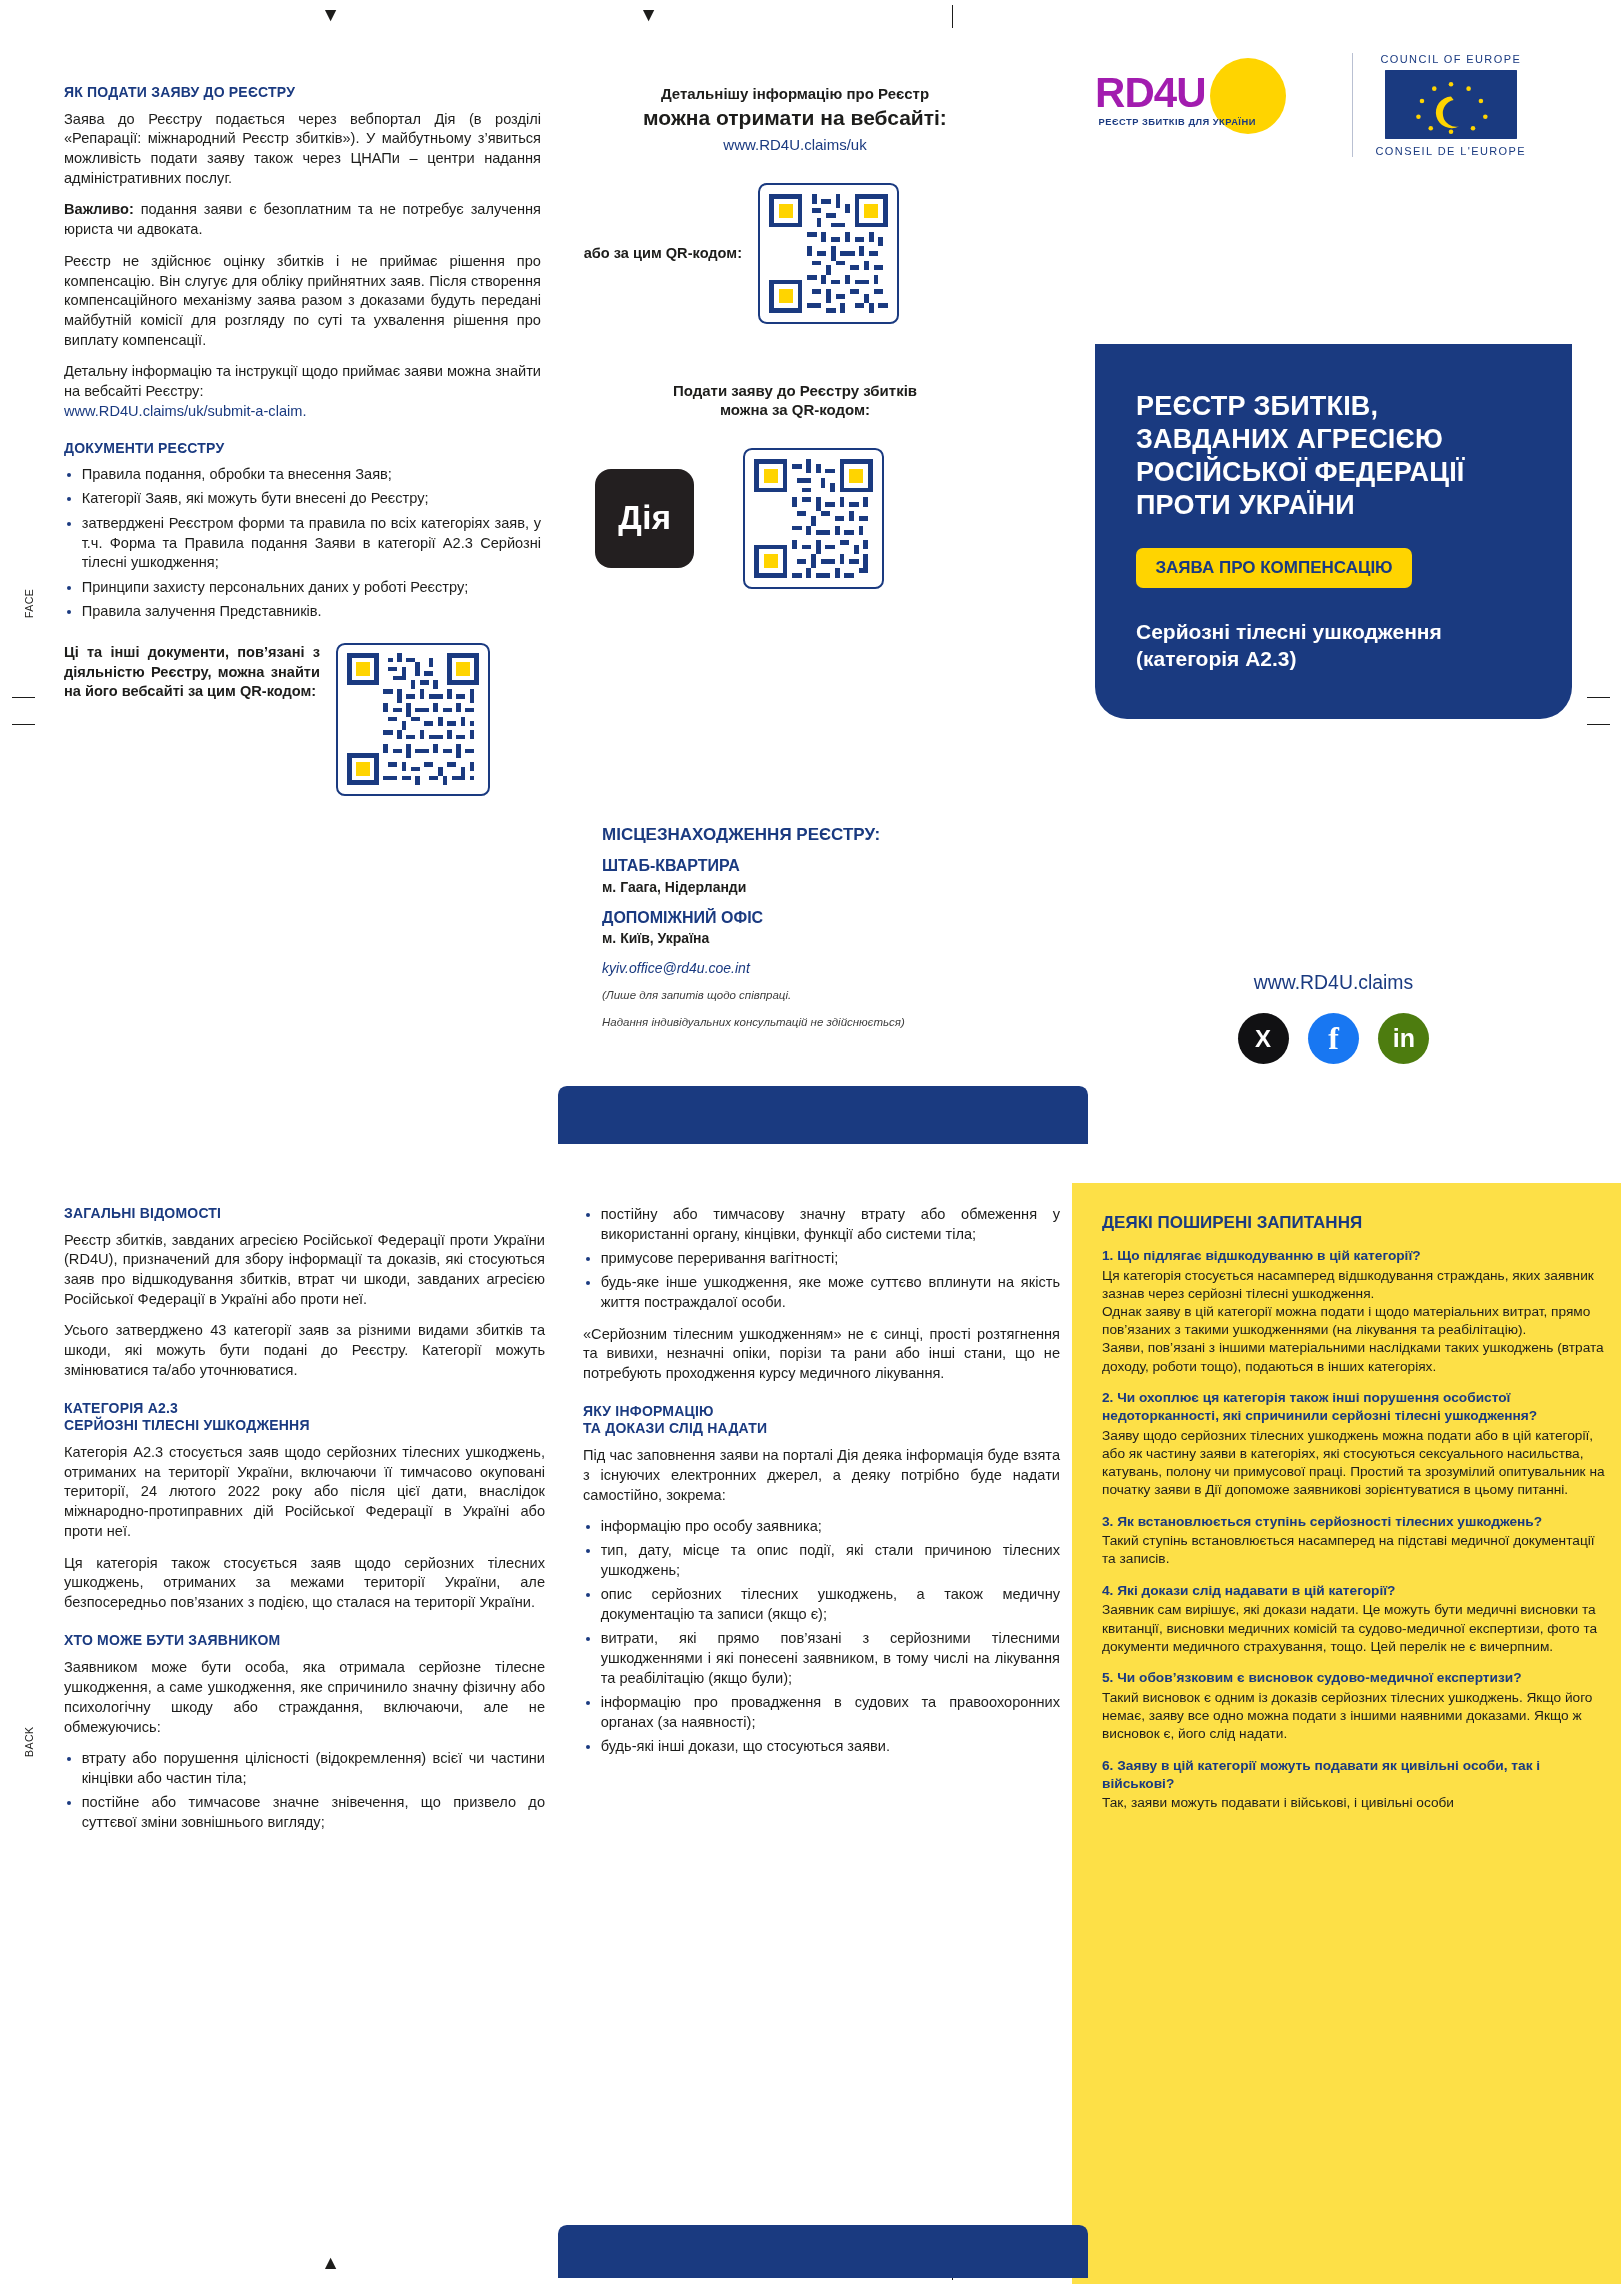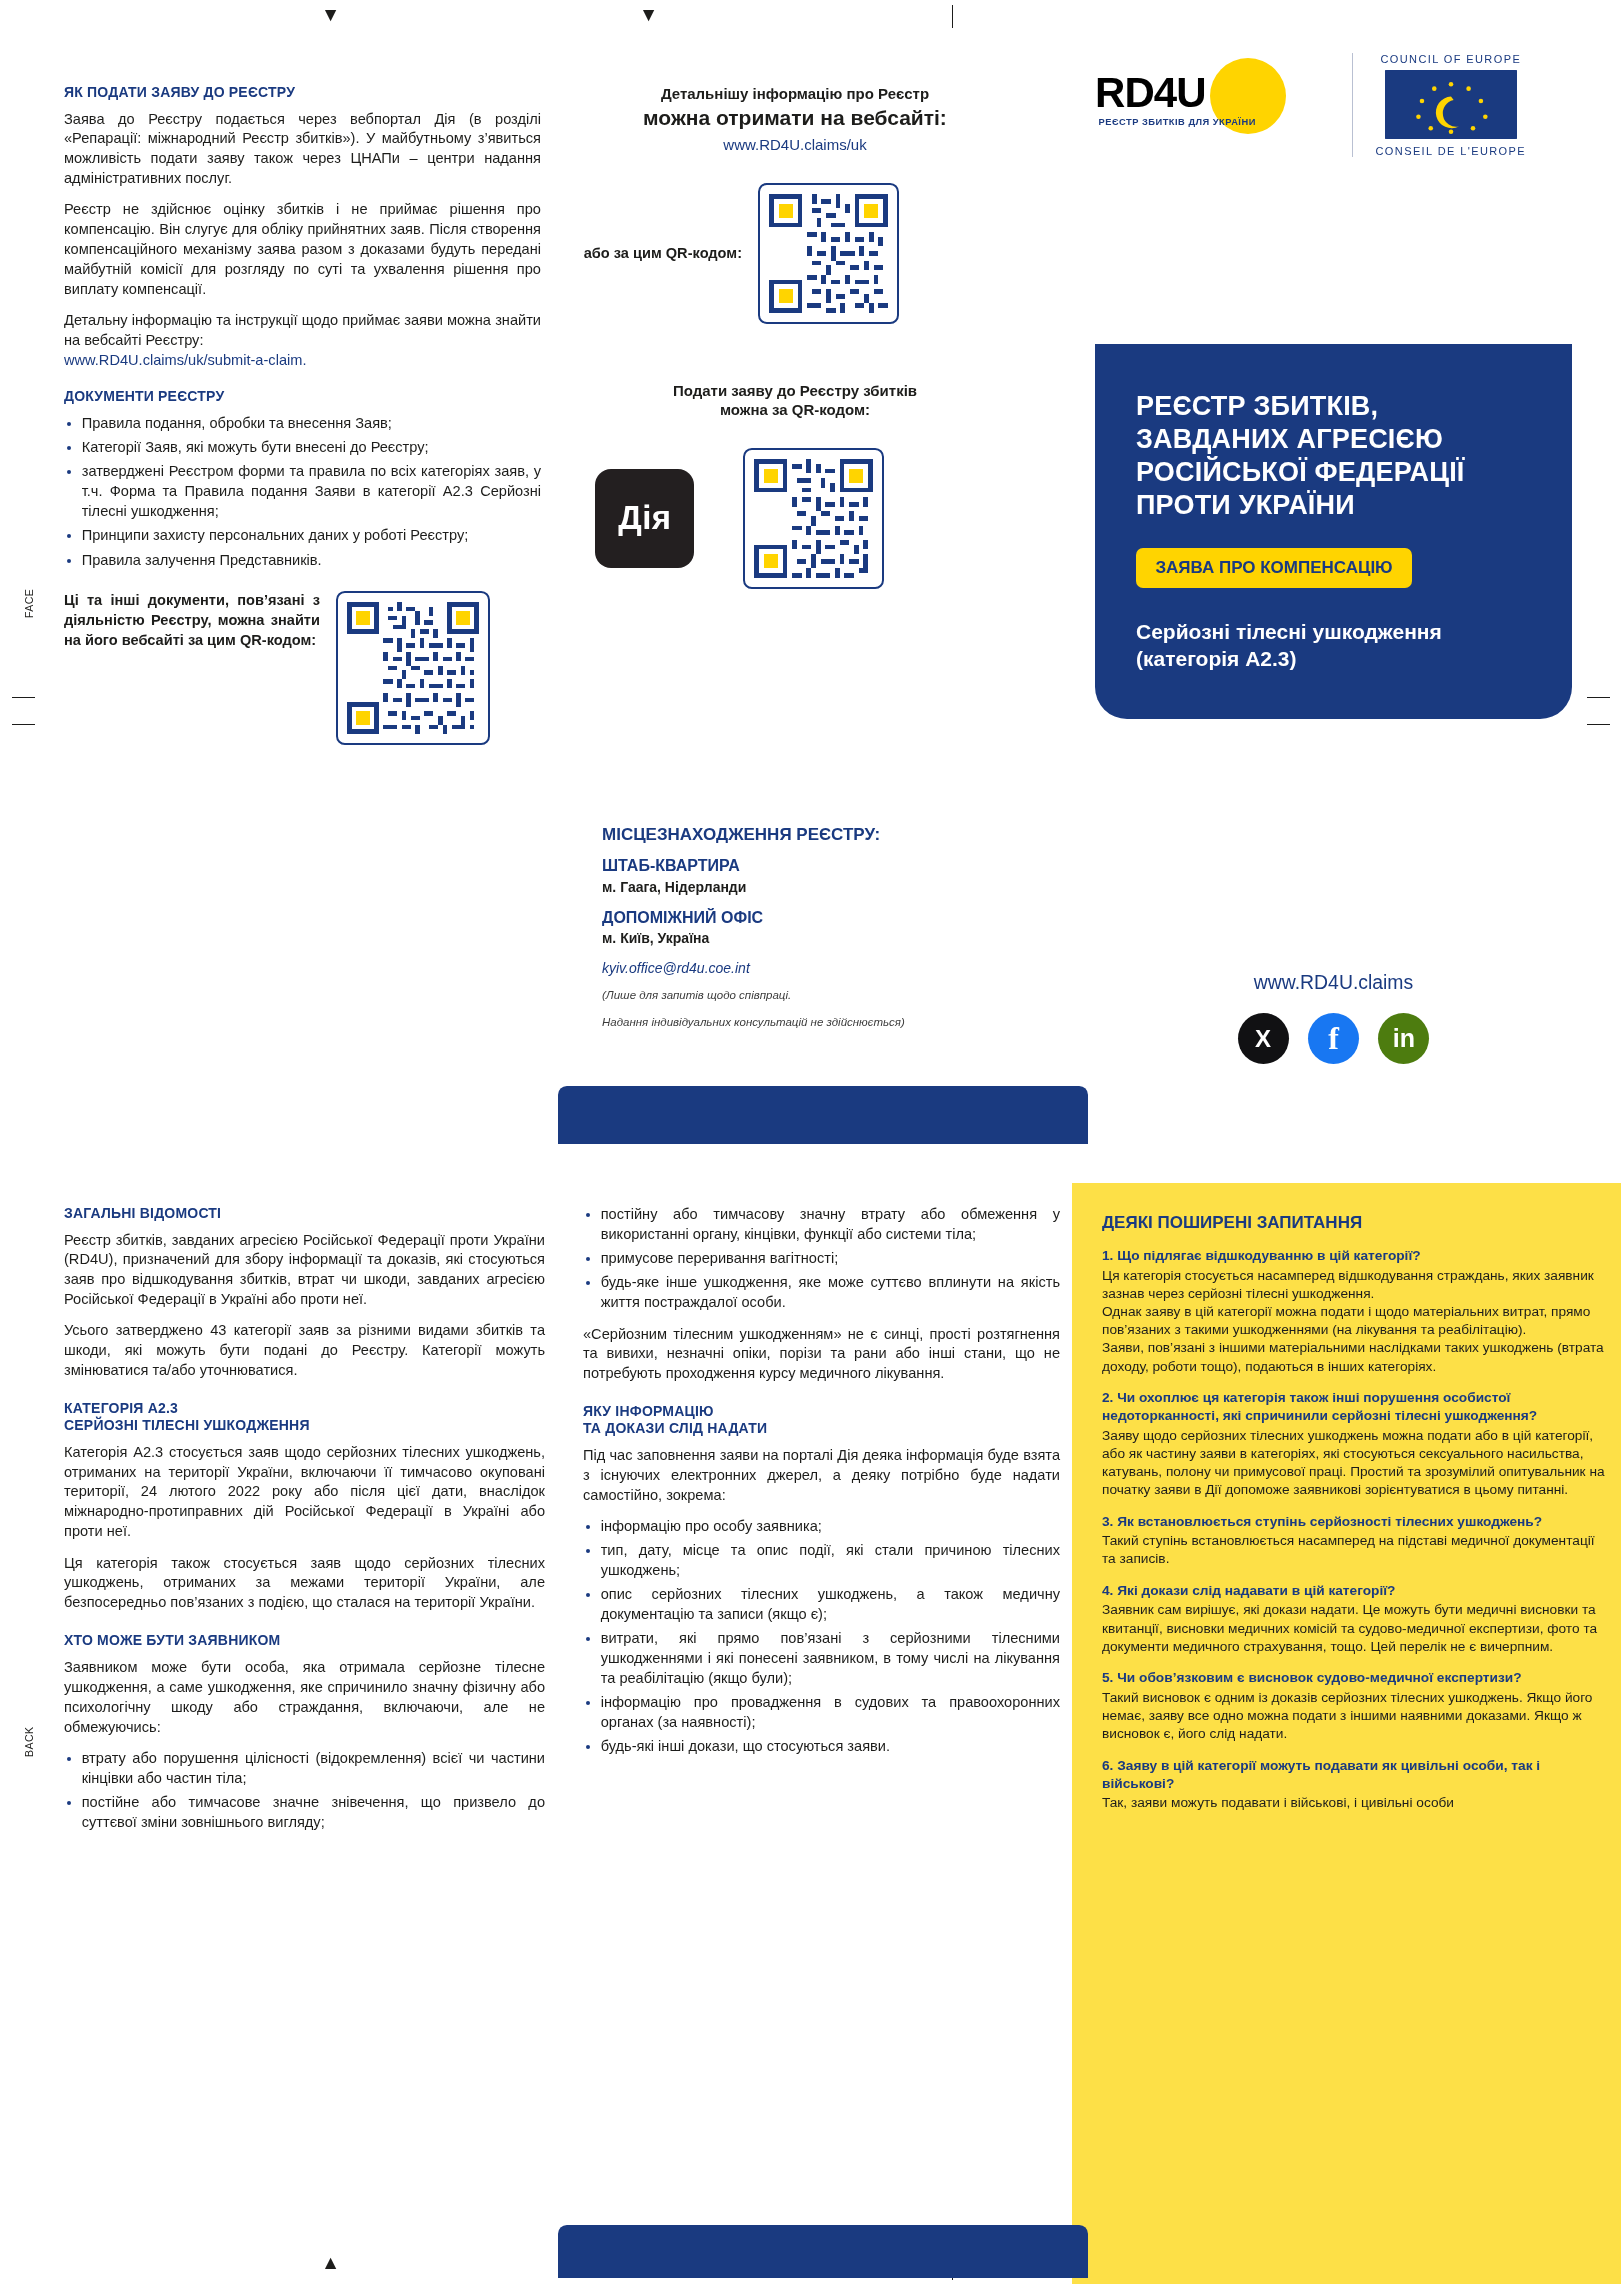--- a/index.html
+++ b/index.html
@@ -89,21 +89,21 @@
   .rd4u {
     position:relative; width:230px; height:97px;
   }
   .rd4u .circle {
     position:absolute; left:115px; top:5.3px;
     width:76px; height:76px; border-radius:50%;
     background:#ffd400;
   }
   .rd4u .txt {
     position:absolute; left:0; top:16px;
-    font-size:42px; font-weight:bold; color:#000000;
+    font-size:42px; font-weight:bold; color:#a21caf;
     letter-spacing:-0.9px;
     font-family:"Liberation Sans", sans-serif;
   }
   .rd4u .sub {
     position:absolute; left:3.5px; top:64px;
     font-size:9.3px; font-weight:bold; color:#1a3a80;
     letter-spacing:0.5px;
   }
   .coe {
     border-left:0.9px solid #b9c0d2;
@@ -198,20 +198,21 @@
   <div class="tick" style="left:12.4px; top:724px; width:23px; height:0.9px;"></div>
   <div class="tick" style="left:1587px; top:697px; width:23px; height:0.9px;"></div>
   <div class="tick" style="left:1587px; top:724px; width:23px; height:0.9px;"></div>
 
   <div class="side-label" style="left:23px; top:618px;">FACE</div>
   <div class="side-label" style="left:23px; top:1757px;">BACK</div>
 
   <div class="face-col1">
     <h2 class="sec">ЯК ПОДАТИ ЗАЯВУ ДО РЕЄСТРУ</h2>
     <p class="body">Заява до Реєстру подається через вебпортал Дія (в розділі «Репарації: міжнародний Реєстр збитків»). У майбутньому з’явиться можливість подати заяву також через ЦНАПи – центри надання адміністративних послуг.</p>
+    <p class="body"><span class="bold">Важливо:</span><span> подання заяви є безоплатним та не потребує залучення юриста чи адвоката.</span></p>
     <p class="body">Реєстр не здійснює оцінку збитків і не приймає рішення про компенсацію. Він слугує для обліку прийнятних заяв. Після створення компенсаційного механізму заява разом з доказами будуть передані майбутній комісії для розгляду по суті та ухвалення рішення про виплату компенсації.</p>
     <p class="body"><span>Детальну інформацію та інструкції щодо приймає заяви можна знайти на вебсайті Реєстру:</span><br>
       <a class="link" href="#">www.RD4U.claims/uk/submit-a-claim.</a>
     </p>
 
     <h2 class="sec" style="margin-top:17.7px;">ДОКУМЕНТИ РЕЄСТРУ</h2>
     <ul class="bul">
       <li>Правила подання, обробки та внесення Заяв;</li>
       <li>Категорії Заяв, які можуть бути внесені до Реєстру;</li>
       <li>затверджені Реєстром форми та правила по всіх категоріях заяв, у т.ч. Форма та Правила подання Заяви в категорії А2.3 Серйозні тілесні ушкодження;</li>

